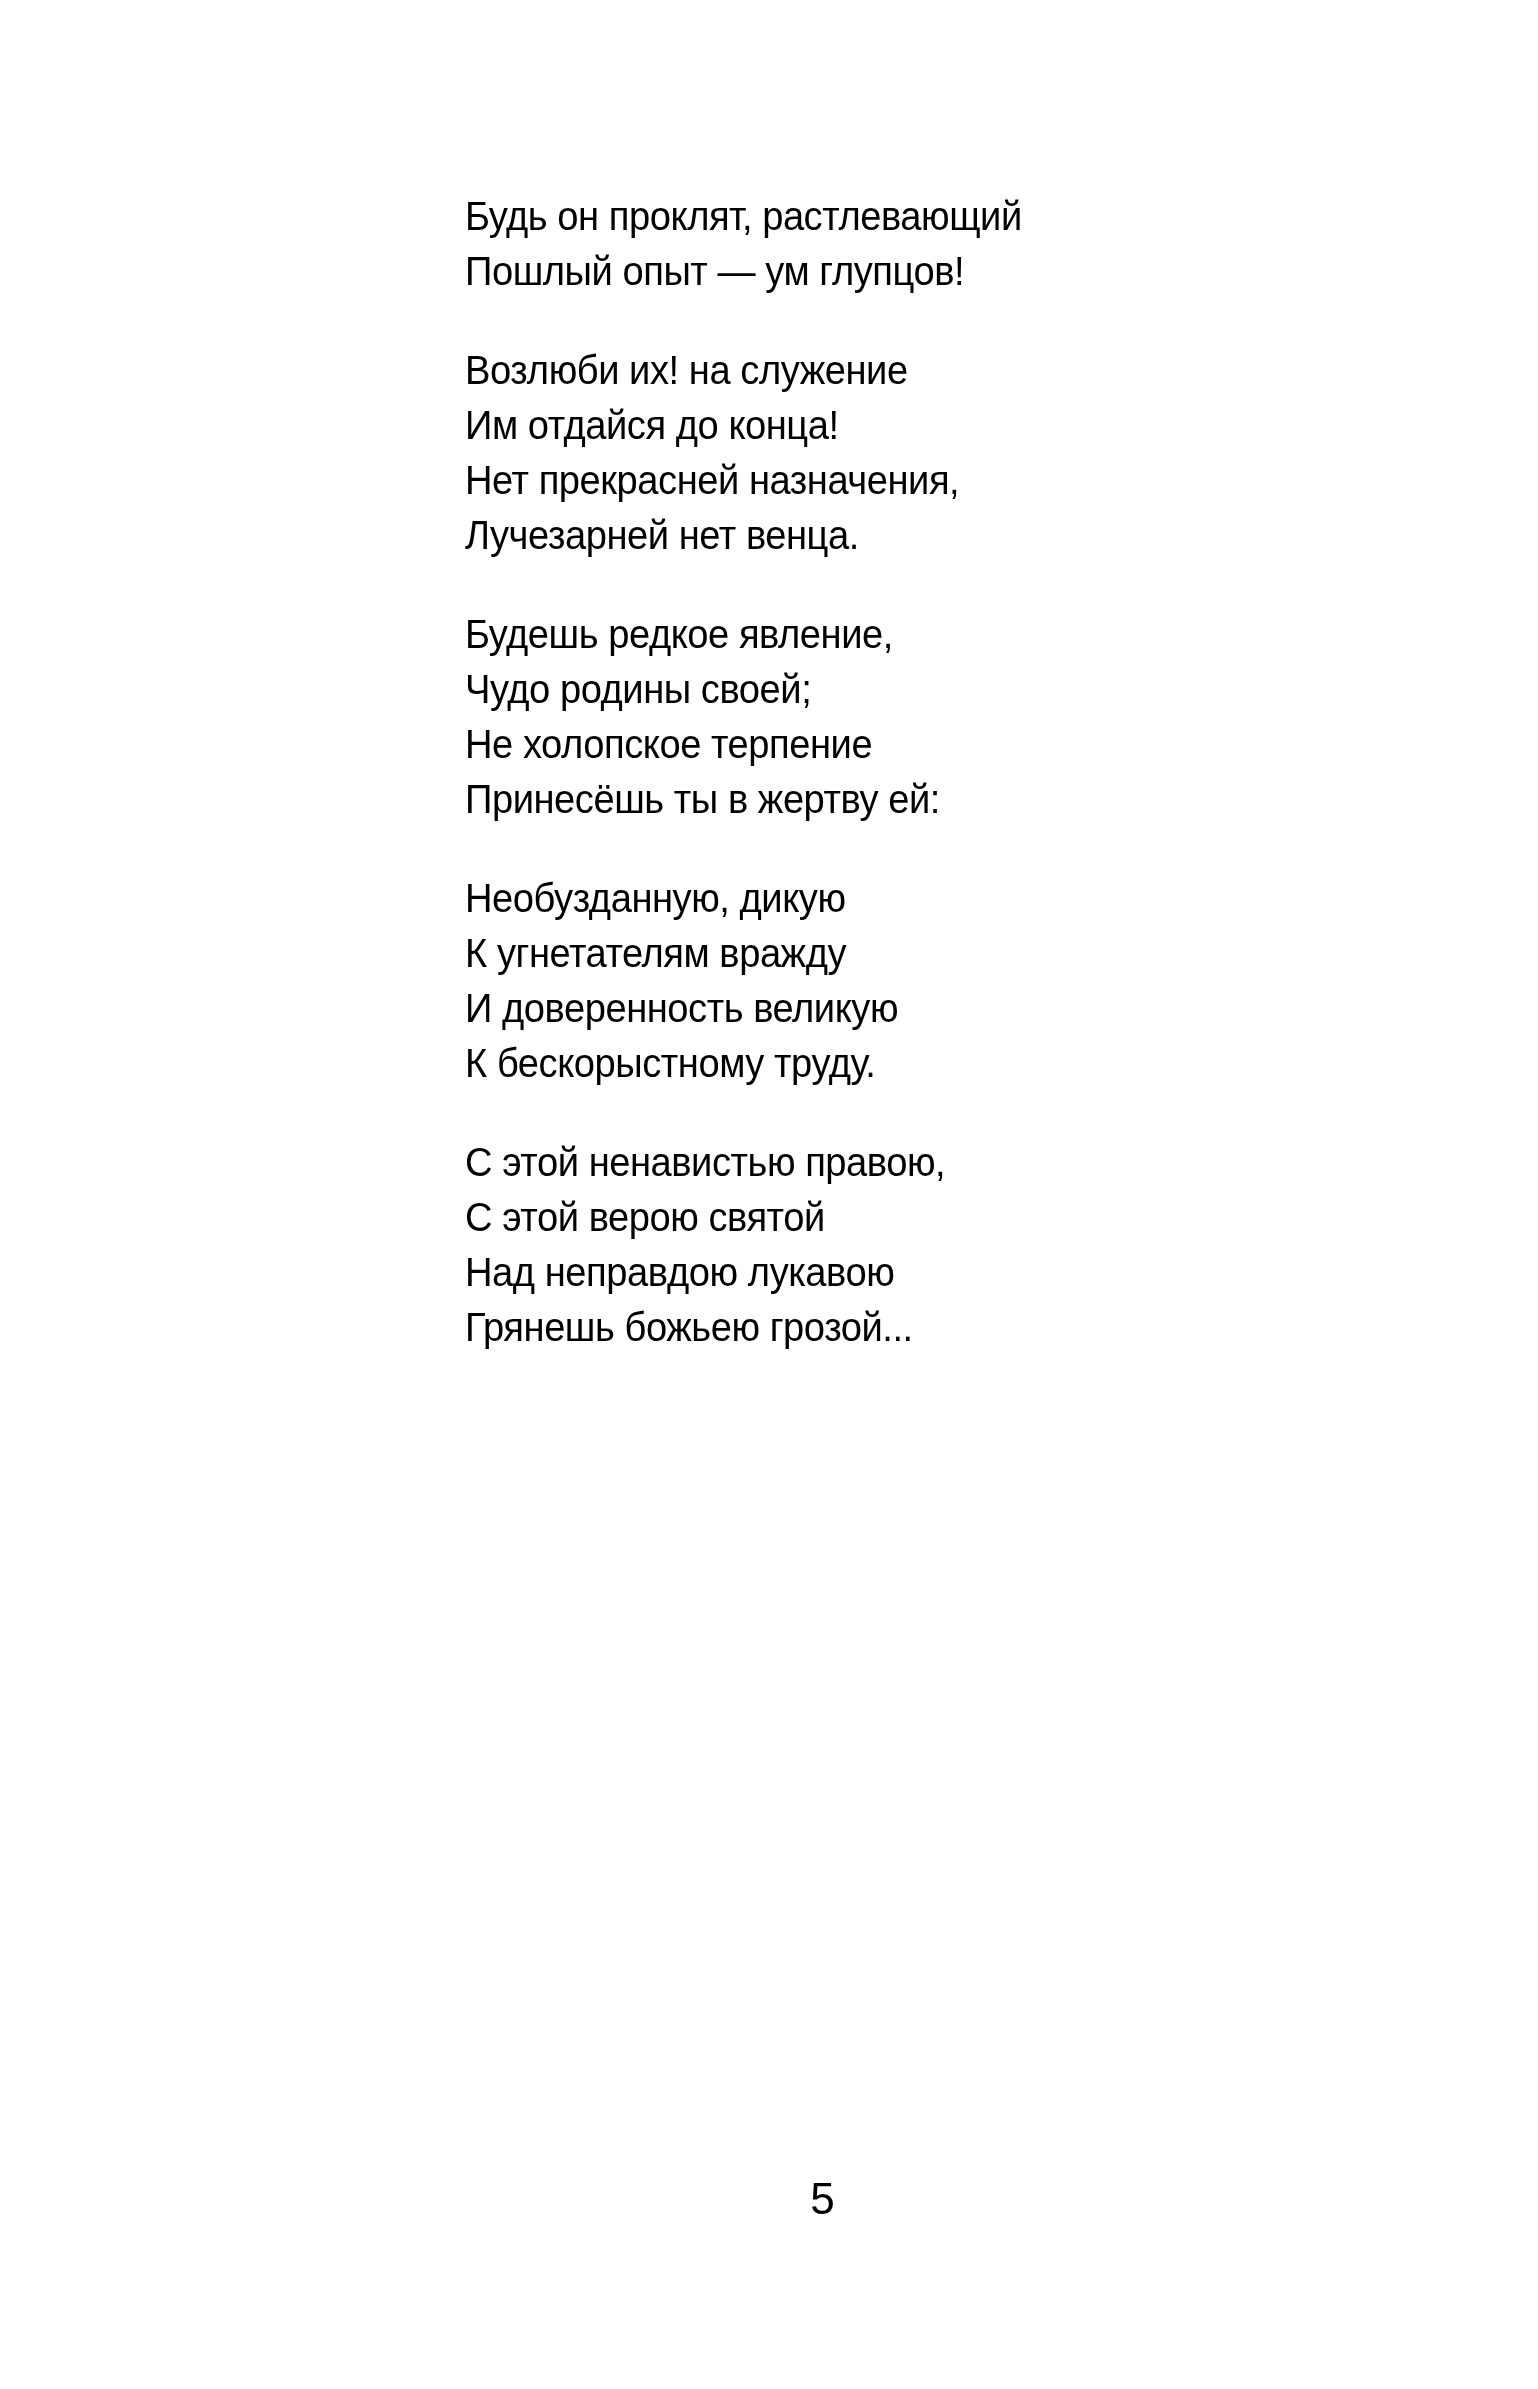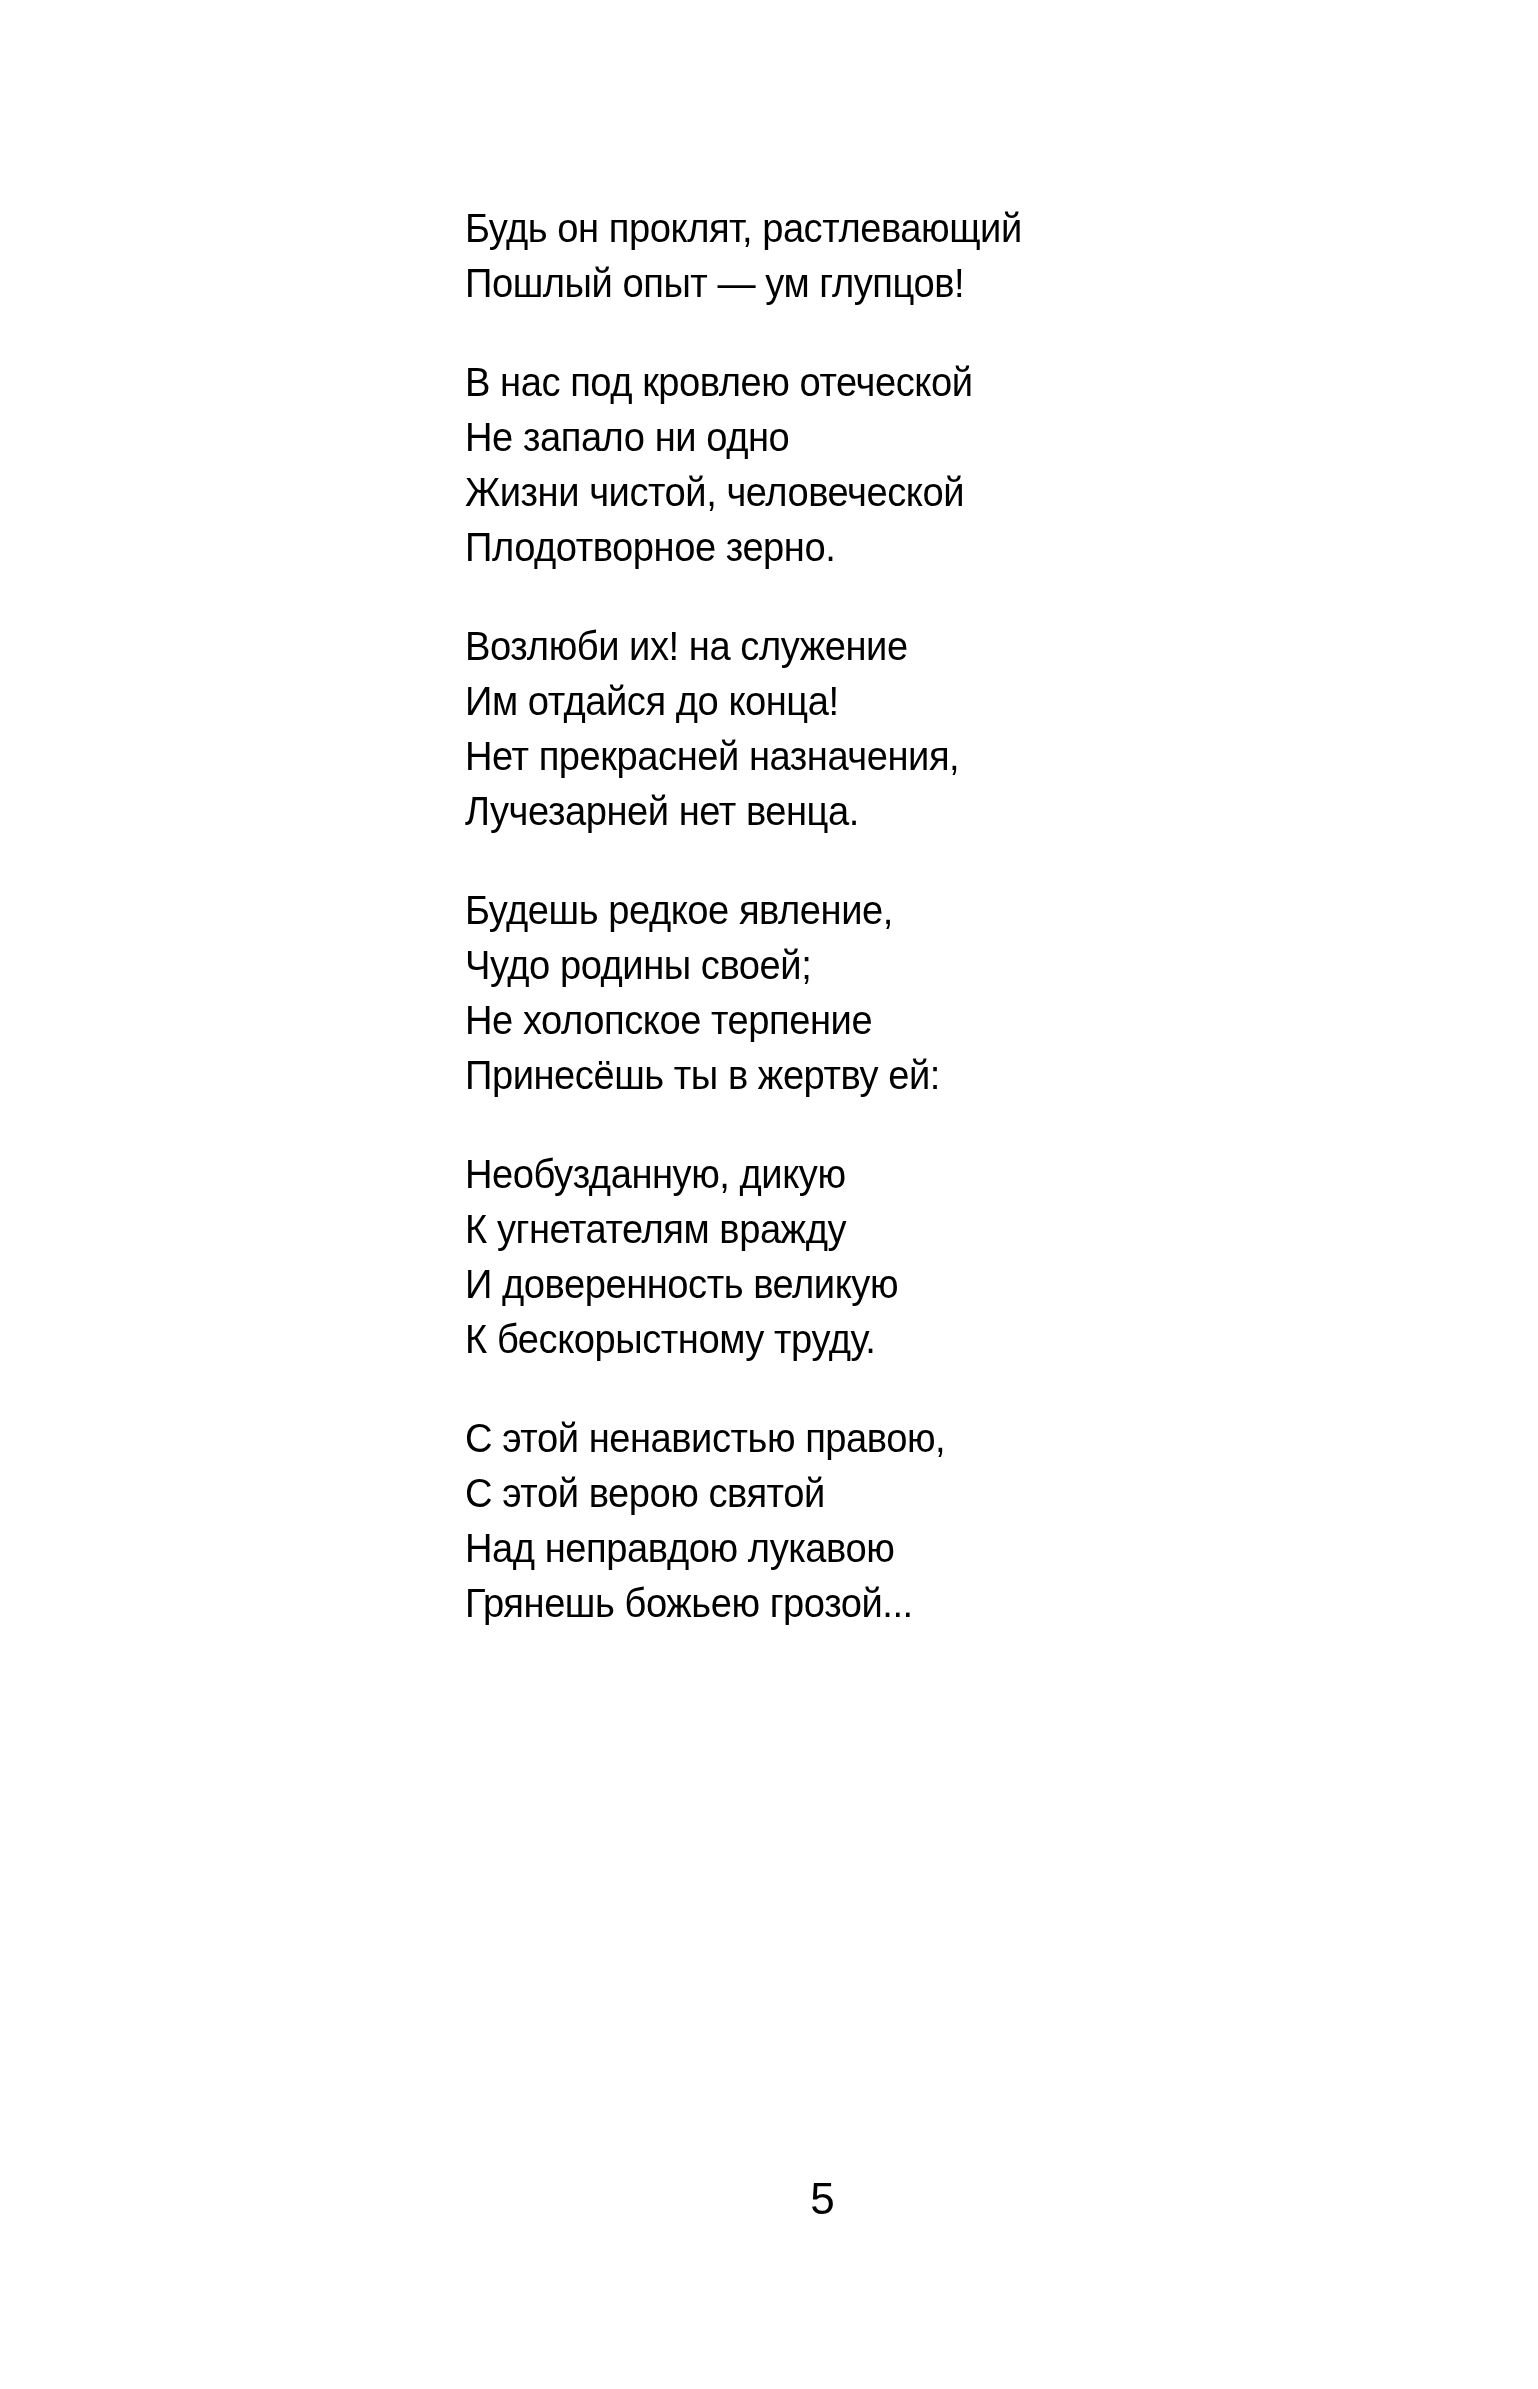--- a/index.html
+++ b/index.html
@@ -23,21 +23,21 @@
       height: 2389px;
       background: #ffffff;
     }
     .poem {
       position: absolute;
       left: 465px;
       top: 189px;
       width: 729px;
     }
     .stanza {
-      margin: 12px 0 44px 0;
+      margin: 0 0 44px 0;
     }
     .line {
       display: block;
       height: 55px;
       line-height: 55px;
       font-size: 41px;
       white-space: nowrap;
       letter-spacing: -0.5px;
       transform: scaleX(0.93);
       transform-origin: left center;
@@ -58,26 +58,20 @@
 <body>
 
 <div class="page">
   <div class="poem">
 
     <div class="stanza">
       <span class="line">Будь он проклят, растлевающий</span>
       <span class="line">Пошлый опыт — ум глупцов!</span>
     </div>
 
-    <div class="stanza">
-      <span class="line">В нас под кровлею отеческой</span>
-      <span class="line">Не запало ни одно</span>
-      <span class="line">Жизни чистой, человеческой</span>
-      <span class="line">Плодотворное зерно.</span>
-    </div>
 
 
 
     <div class="stanza">
       <span class="line">Возлюби их! на служение</span>
       <span class="line">Им отдайся до конца!</span>
       <span class="line">Нет прекрасней назначения,</span>
       <span class="line">Лучезарней нет венца.</span>
     </div>
 

